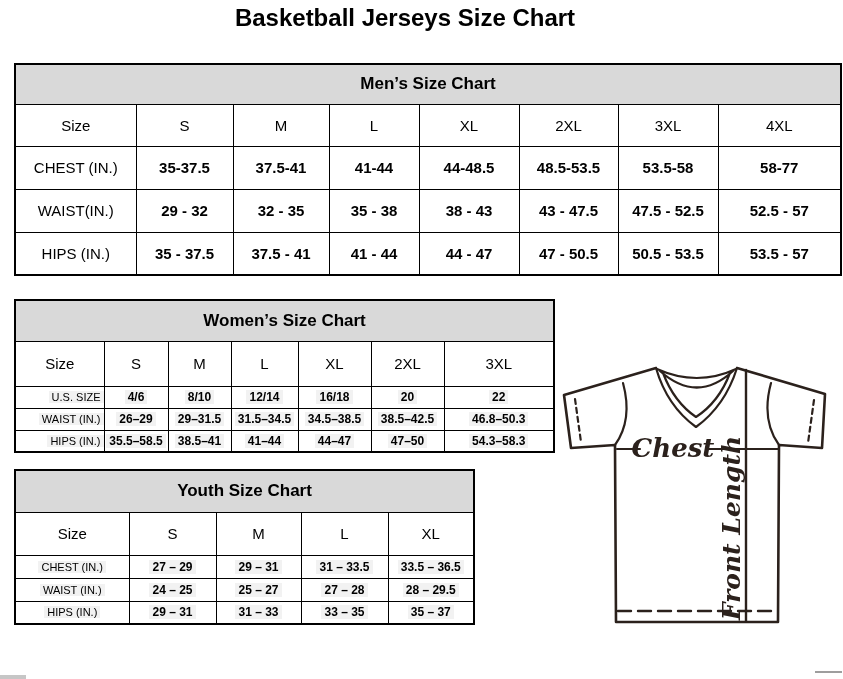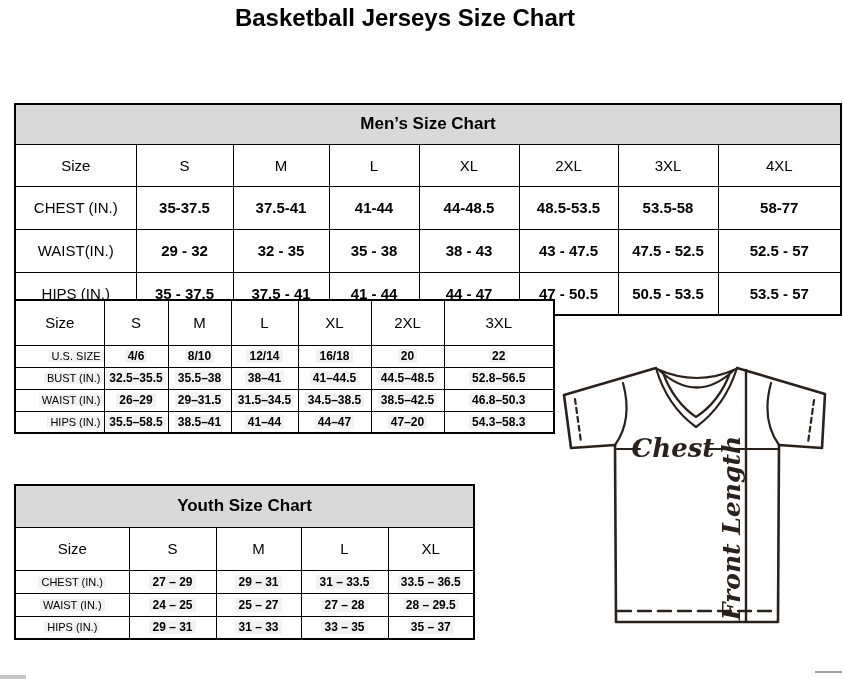--- a/index.html
+++ b/index.html
@@ -16,33 +16,33 @@
     border:2px solid #000;background:#fff;
   }
   table.size-table td{
     border:1px solid #000;text-align:center;vertical-align:middle;
     padding:0;overflow:hidden;white-space:nowrap;
   }
   td.caption{font-size:17px;font-weight:bold;}
   tr.cols td{font-weight:normal;}
   td.rowlabel{font-weight:normal;}
   
-  table.mens{left:14px;top:63px;width:826px;margin-top:40px;}
+  table.mens{left:14px;top:63px;width:826px;}
   .mens tr.band{height:40px;}
   .mens tr.cols{height:42px;font-size:15px;}
   .mens tbody tr.data-row{height:43px;font-size:15px;font-weight:bold;}
   .mens td.rowlabel{font-size:15px;}
   
   table.womens{left:14px;top:299px;width:539px;}
   .womens tr.band{height:41px;}
   .womens tr.cols{height:45px;font-size:15px;}
   .womens tbody tr.data-row{height:22px;font-size:12px;font-weight:bold;}
   .womens td.rowlabel{font-size:11px;text-align:right;}
   
-  table.youth{left:14px;top:484px;width:459px;}
+  table.youth{left:14px;top:469px;width:459px;}
   .youth tr.band{height:42px;}
   .youth tr.cols{height:43px;font-size:15px;}
   .youth tbody tr.data-row{height:23px;font-size:12px;font-weight:bold;}
   .youth td.rowlabel{font-size:11px;}
   
   .womens .v,.youth .v{background:#f2f2f2;padding:0 3px;}
   .mens .v{background:transparent;}
   
   #jersey-diagram{position:absolute;left:552px;top:360px;width:292px;height:268px;}
   .diagram-text{
@@ -122,63 +122,57 @@
     <colgroup>
       <col style="width:89px">
         <col style="width:64px">
         <col style="width:63px">
         <col style="width:67px">
       <col style="width:73px">
         <col style="width:73px">
         <col style="width:110px">
     </colgroup>
     <tbody>
+      <tr class="band">
+        <td class="caption" colspan="7" style="background:#d9d9d9">Women’s Size Chart</td>
+      </tr>
       <tr class="cols">
           <td>Size</td>
           <td>S</td>
           <td>M</td>
           <td>L</td>
           <td>XL</td>
           <td>2XL</td>
           <td>3XL</td>
         </tr>
     <tr class="data-row">
           <td class="rowlabel"><span class="v">U.S. SIZE</span></td>
           <td><span class="v">4/6</span></td>
           <td><span class="v">8/10</span></td>
           <td><span class="v">12/14</span></td>
           <td><span class="v">16/18</span></td>
           <td><span class="v">20</span></td>
           <td><span class="v">22</span></td>
         </tr>
         <tr class="data-row">
-          <td class="rowlabel"><span class="v">BUST (IN.)</span></td>
-          <td><span class="v">32.5–35.5</span></td>
-          <td><span class="v">35.5–38</span></td>
-          <td><span class="v">38–41</span></td>
-          <td><span class="v">41–44.5</span></td>
-          <td><span class="v">44.5–48.5</span></td>
-          <td><span class="v">52.8–56.5</span></td>
-        </tr>
-        <tr class="data-row">
           <td class="rowlabel"><span class="v">WAIST (IN.)</span></td>
           <td><span class="v">26–29</span></td>
           <td><span class="v">29–31.5</span></td>
           <td><span class="v">31.5–34.5</span></td>
           <td><span class="v">34.5–38.5</span></td>
           <td><span class="v">38.5–42.5</span></td>
           <td><span class="v">46.8–50.3</span></td>
         </tr>
         <tr class="data-row">
           <td class="rowlabel"><span class="v">HIPS (IN.)</span></td>
           <td><span class="v">35.5–58.5</span></td>
           <td><span class="v">38.5–41</span></td>
           <td><span class="v">41–44</span></td>
           <td><span class="v">44–47</span></td>
-          <td><span class="v">47–20</span></td>
+          <td><span class="v">47–50</span></td>
           <td><span class="v">54.3–58.3</span></td>
         </tr>
       </tbody>
   </table>
 
   <table class="size-table youth">
     <colgroup>
       <col style="width:114px">
         <col style="width:87px">
         <col style="width:85px">

